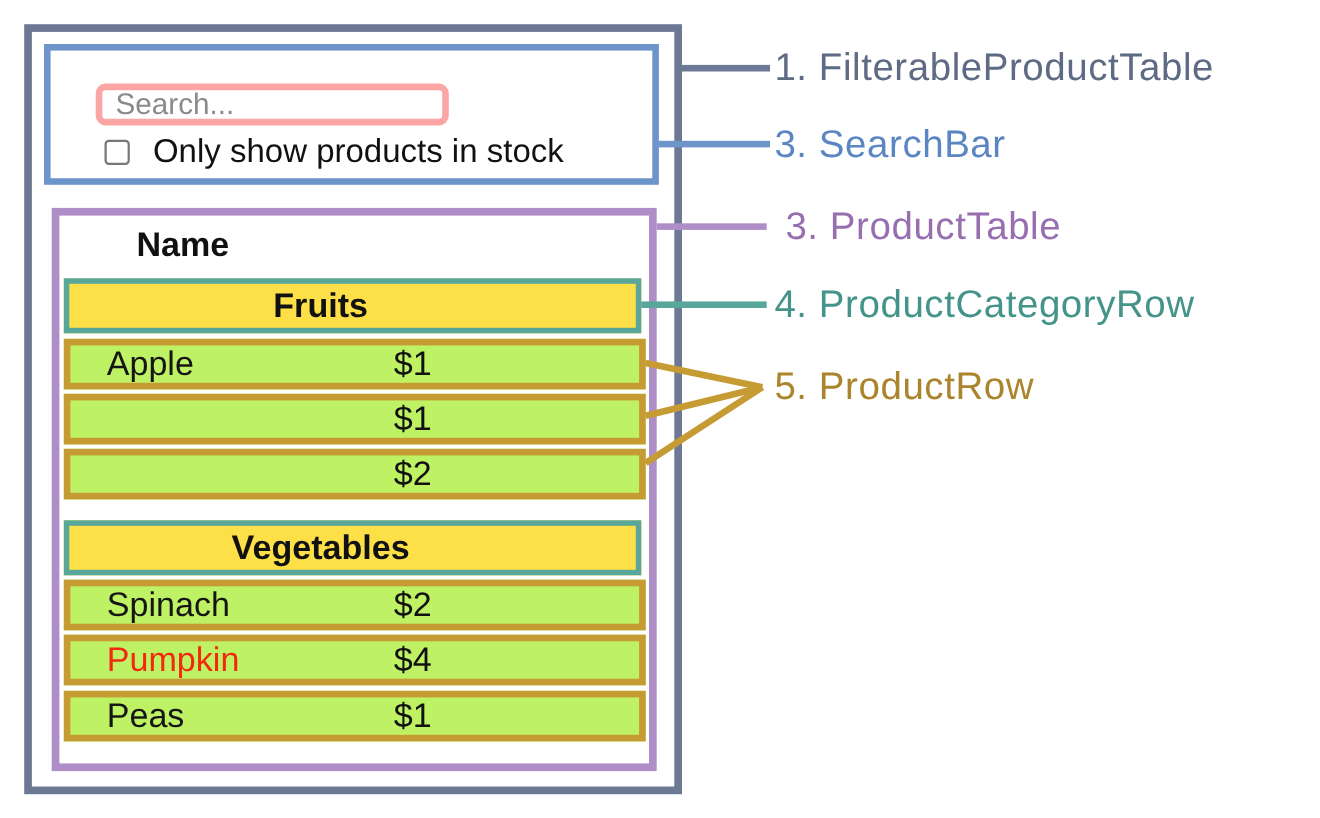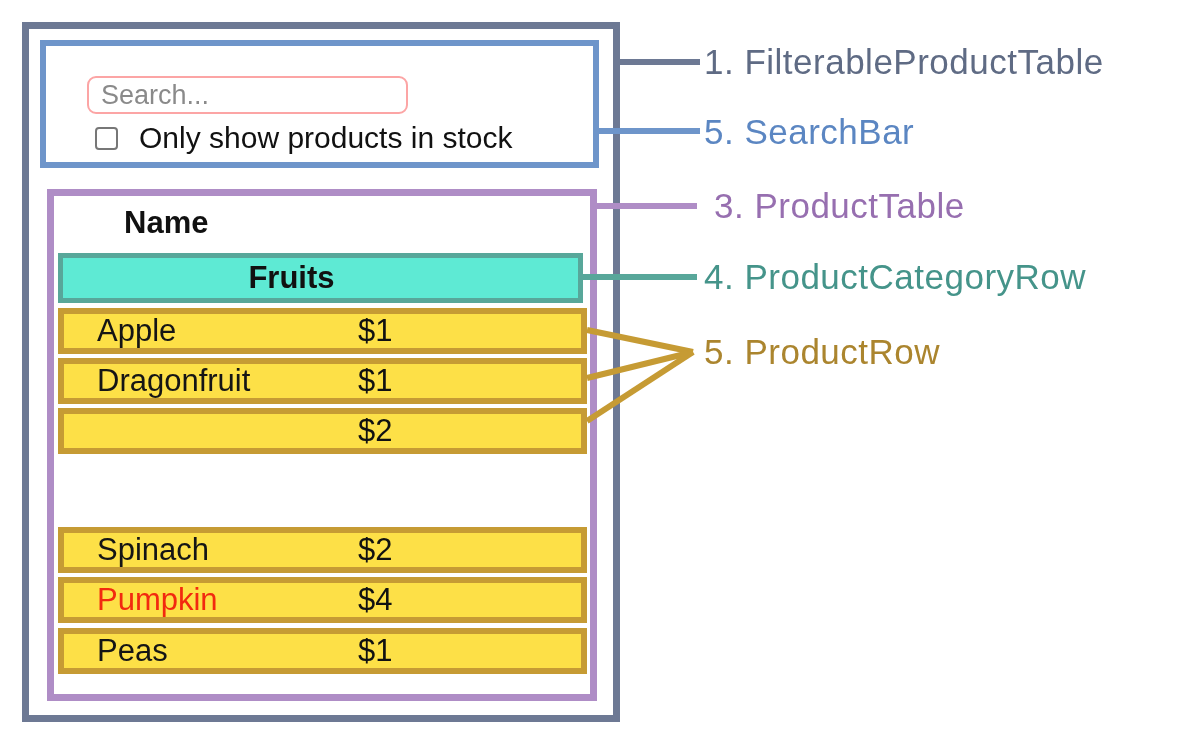--- a/index.html
+++ b/index.html
@@ -24,21 +24,21 @@
     position: absolute;
     left: 40px; top: 40px;
     width: 559px; height: 128px;
     border: 6px solid #6e95ca;
     background: #ffffff;
   }
   .search-input {
     position: absolute;
     left: 41px; top: 30px;
     width: 321px; height: 38px;
-    border: 2px solid #fca5a5;
+    border: 6px solid #fca5a5;
     border-radius: 9px;
     font-family: "Liberation Sans", sans-serif;
     font-size: 27px;
     color: #444;
     padding: 0 12px;
     outline: none;
     background: #fff;
   }
   .search-input::placeholder { color: #8a8a8a; opacity: 1; }
   .checkbox-row {
@@ -78,36 +78,36 @@
     font-size: 31px;
     color: #111;
   }
   .col-header.name  { left: 70px; }
   .col-header.price { left: 267px; }
   .category-row {
     position: absolute;
     left: 4px;
     width: 525px; height: 50px;
     border: 5px solid #58a79a;
-    background: #5eead4;
+    background: #fde047;
     text-align: center;
     padding-right: 58px;
     font-weight: bold;
     font-size: 31px;
     line-height: 40px;
     color: #111;
   }
   .category-row.fruits     { top: 57px; }
   .category-row.vegetables { top: 277px; }
   .product-row {
     position: absolute;
     left: 4px;
     width: 529px; height: 46px;
     border: 6px solid #c69b34;
-    background: #fde047;
+    background: #bef264;
     font-size: 31px;
     line-height: 34px;
     color: #111;
   }
   .product-row .p-name  { position: absolute; left: 33px; top: 0; white-space: nowrap; }
   .product-row .p-price { position: absolute; left: 294px; top: 0; white-space: nowrap; }
   .row-0 { top: 112px; }
   .row-1 { top: 162px; }
   .row-2 { top: 212px; }
   .row-3 { top: 331px; }
@@ -162,27 +162,29 @@
 
     <div class="category-row fruits" style="border-color: rgb(88, 167, 154);">
       <span>Fruits</span>
     </div>
 
     <div class="product-row row-0" style="border-color: rgb(198, 155, 52);">
       <span class="p-name" style="color: rgb(21, 21, 21);">Apple</span>
       <span class="p-price">$1</span>
     </div>
     <div class="product-row row-1" style="border-color: rgb(198, 155, 52);">
-      <span class="p-name" style="color: rgb(21, 21, 21);">Dragonfruit</span>
       <span class="p-price">$1</span>
     </div>
     <div class="product-row row-2" style="border-color: rgb(198, 155, 52);">
       <span class="p-price">$2</span>
     </div>
 
+    <div class="category-row vegetables" style="border-color: rgb(88, 167, 154);">
+      <span>Vegetables</span>
+    </div>
 
     <div class="product-row row-3" style="border-color: rgb(198, 155, 52); padding-left: 12px;">
       <span class="p-name" style="color: rgb(21, 21, 21);">Spinach</span>
       <span class="p-price">$2</span>
     </div>
     <div class="product-row row-4" style="border-color: rgb(198, 155, 52);">
       <span class="p-name" style="color: rgb(242, 41, 15);">Pumpkin</span>
       <span class="p-price">$4</span>
     </div>
     <div class="product-row row-5" style="border-color: rgb(198, 155, 52);">
@@ -196,18 +198,18 @@
   <div class="conn conn-3" style="background-color: rgb(175, 141, 198);"></div>
   <div class="conn conn-4" style="background-color: rgb(88, 167, 154);"></div>
 
   <svg class="gold-lines" viewBox="0 0 1200 744" xmlns="http://www.w3.org/2000/svg">
     <line x1="587" y1="330" x2="693" y2="352" stroke-width="6" stroke="#c69b34"></line>
     <line x1="587" y1="378" x2="693" y2="352" stroke-width="6" stroke="#c69b34"></line>
     <line x1="587" y1="421" x2="693" y2="352" stroke-width="6" stroke="#c69b34"></line>
   </svg>
 
   <div class="legend-label legend-1" style="color: rgb(95, 107, 132);">1. FilterableProductTable</div>
-  <div class="legend-label legend-2" style="color: rgb(91, 134, 194);">5. SearchBar</div>
+  <div class="legend-label legend-2" style="color: rgb(91, 134, 194);">3. SearchBar</div>
   <div class="legend-label legend-3" style="color: rgb(151, 111, 176); margin-left: 10px;">3. ProductTable</div>
   <div class="legend-label legend-4" style="color: rgb(69, 148, 138);">4. ProductCategoryRow</div>
   <div class="legend-label legend-5" style="color: rgb(171, 133, 46);">5. ProductRow</div>
 
 </div>
 
 </body></html>

